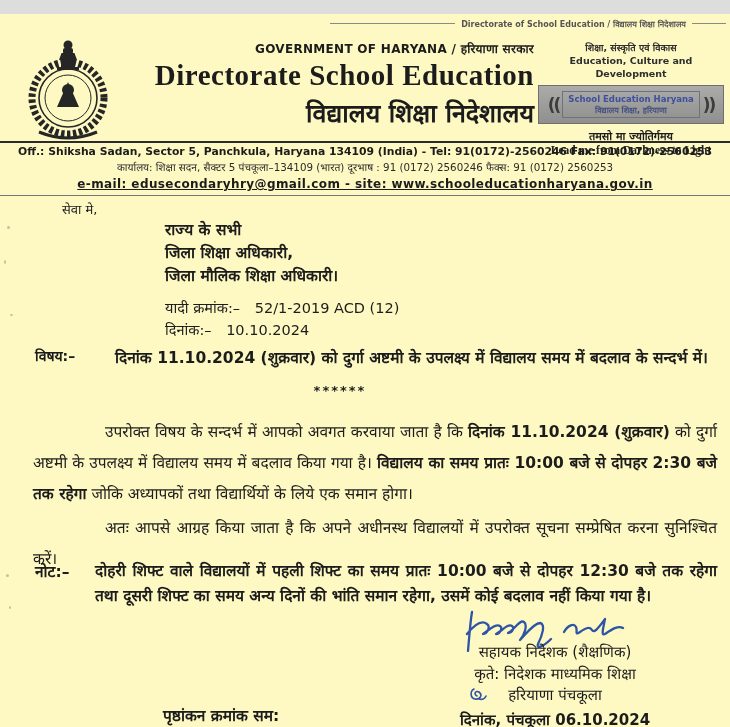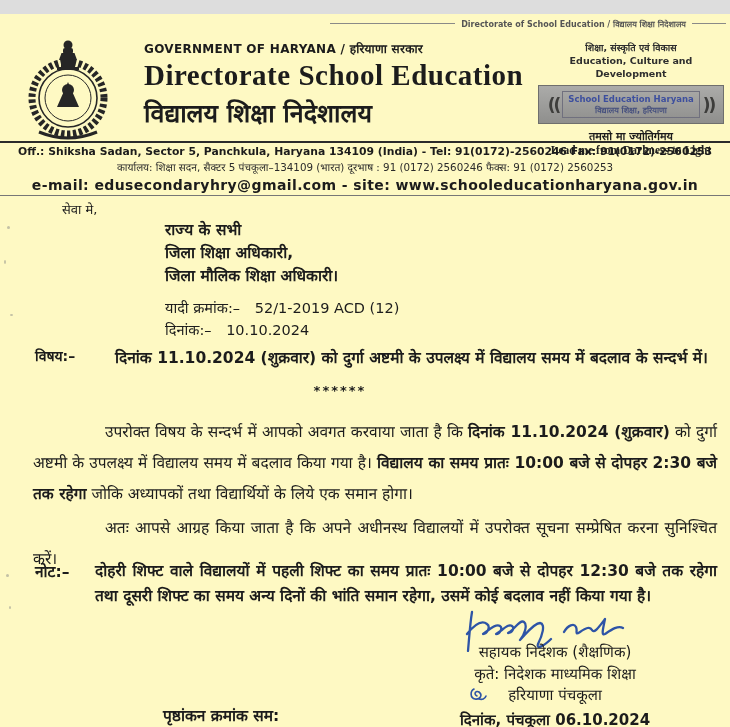--- a/index.html
+++ b/index.html
@@ -15,21 +15,21 @@
   .abs{position:absolute;}
 
   
   .top-strip{left:330px;right:4px;top:4px;display:flex;align-items:center;gap:6px;}
   .top-strip .rule{height:0;border-top:1.5px solid #8a8a88;flex:1;}
   .top-strip .rule.short{flex:0 0 34px;}
   .top-strip .txt{font-size:8px;color:#555;white-space:nowrap;font-weight:600;}
 
   
   .emblem{left:15px;top:22px;width:106px;height:106px;}
-  .mast-center{left:144px;top:26px;width:408px;text-align:left;}
+  .mast-center{left:126px;top:26px;width:408px;text-align:right;}
   .govt-line{font-size:12px;font-weight:bold;letter-spacing:.3px;}
   .title-en{font-family:"Liberation Serif","DejaVu Serif",serif;font-size:29px;font-weight:bold;margin-top:2px;letter-spacing:.5px;}
   .title-hi{font-size:25px;font-weight:bold;margin-top:3px;}
   .mast-right{left:538px;top:27px;width:186px;text-align:center;}
   .tagline{font-size:9.5px;font-weight:bold;color:#2e2e2e;line-height:13px;}
   .badge{margin:5px 0 4px 0;background:linear-gradient(#ababa9,#8f8f8d);border:1px solid #6f6f6d;
          display:flex;align-items:center;justify-content:center;gap:3px;padding:5px 2px;}
   .badge .bracket{font-size:17px;font-weight:bold;color:#3d3d3b;line-height:14px;letter-spacing:-2px;}
   .badge-inner{border:1px solid #70707e;padding:2px 5px;}
   .badge-l1{font-size:8.5px;font-weight:bold;color:#3d4f9e;white-space:nowrap;}
@@ -38,21 +38,21 @@
   .motto-en{font-size:11.5px;color:#222;margin-top:1px;font-family:"Liberation Serif","DejaVu Serif",serif;font-weight:bold;}
 
   
   .rule-main{left:0;right:0;top:127px;border-top:2px solid #2b2b2b;}
   .rule-sub{left:0;right:0;top:181px;border-top:1.3px solid #777;}
 
   
   .contact{left:10px;right:10px;top:131px;text-align:center;}
   .office-en{font-size:10.8px;font-weight:bold;white-space:nowrap;}
   .office-hi{font-size:10.3px;margin-top:2px;color:#2a2a2a;white-space:nowrap;}
-  .email{font-size:14px;font-weight:bold;letter-spacing:.4px;margin-top:3px;}
+  .email{font-size:12px;font-weight:bold;letter-spacing:.4px;margin-top:3px;text-decoration:underline;}
 
   
   .salutation{left:62px;top:186px;font-size:13px;}
   .recipients{left:165px;top:205px;font-size:15.5px;font-weight:600;line-height:23px;}
   .memo-line{left:165px;top:283px;font-size:14.5px;}
   .date-line{left:165px;top:305px;font-size:14.5px;}
   .lbl{display:inline-block;margin-right:10px;}
   .subject-label{left:35px;top:332px;font-size:14px;font-weight:bold;}
   .subject-text{left:115px;top:331px;width:600px;font-size:15.5px;font-weight:600;line-height:27px;text-align:justify;}
   .divider{left:0;top:369px;width:680px;text-align:center;font-size:13px;font-weight:bold;letter-spacing:2px;}

